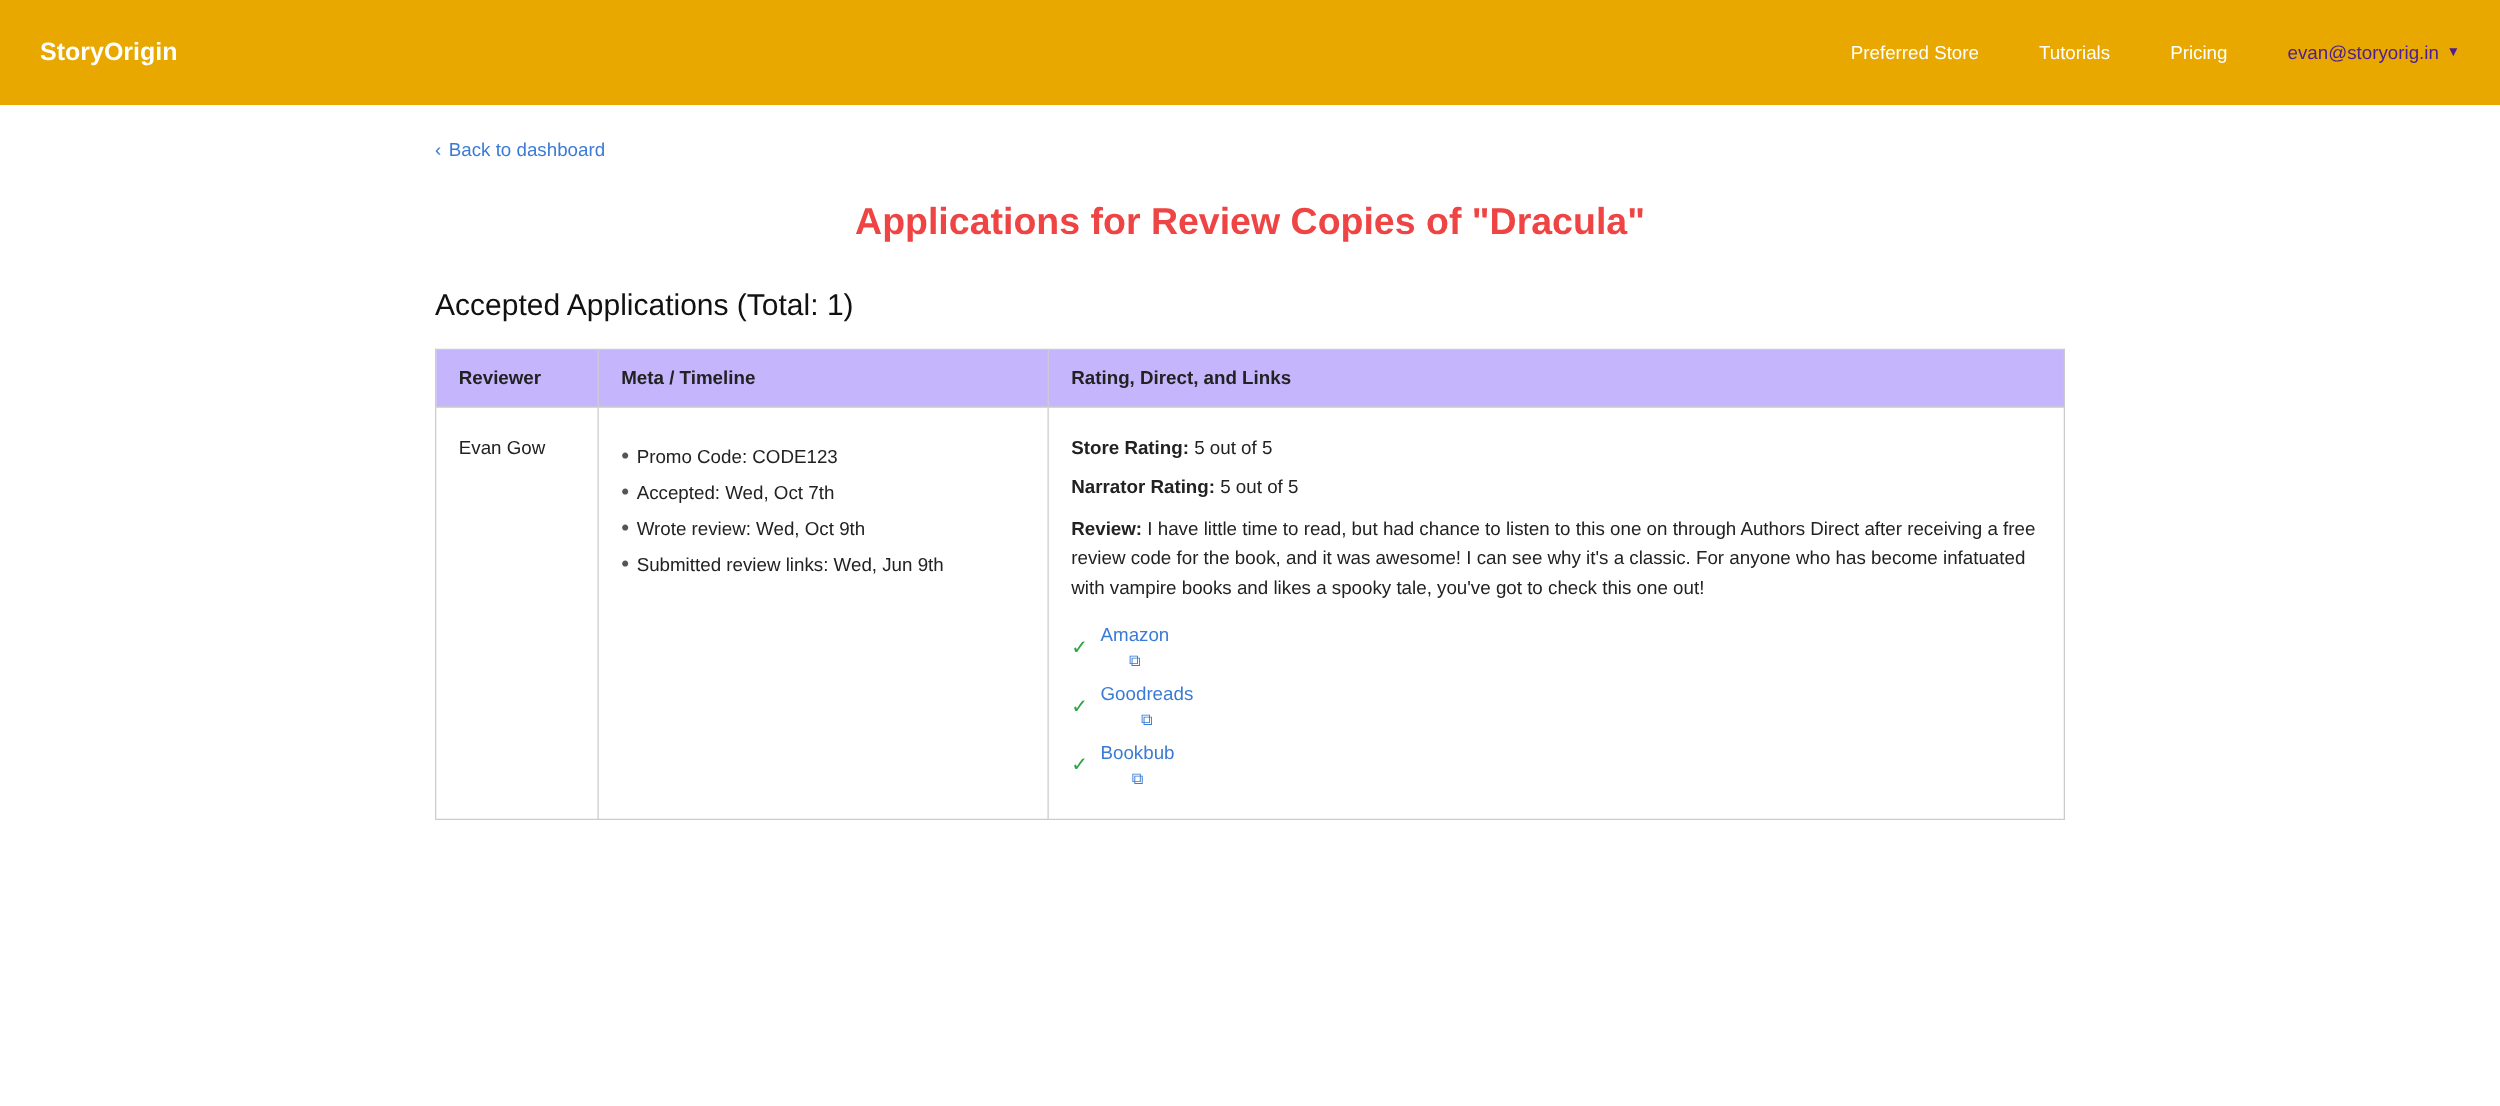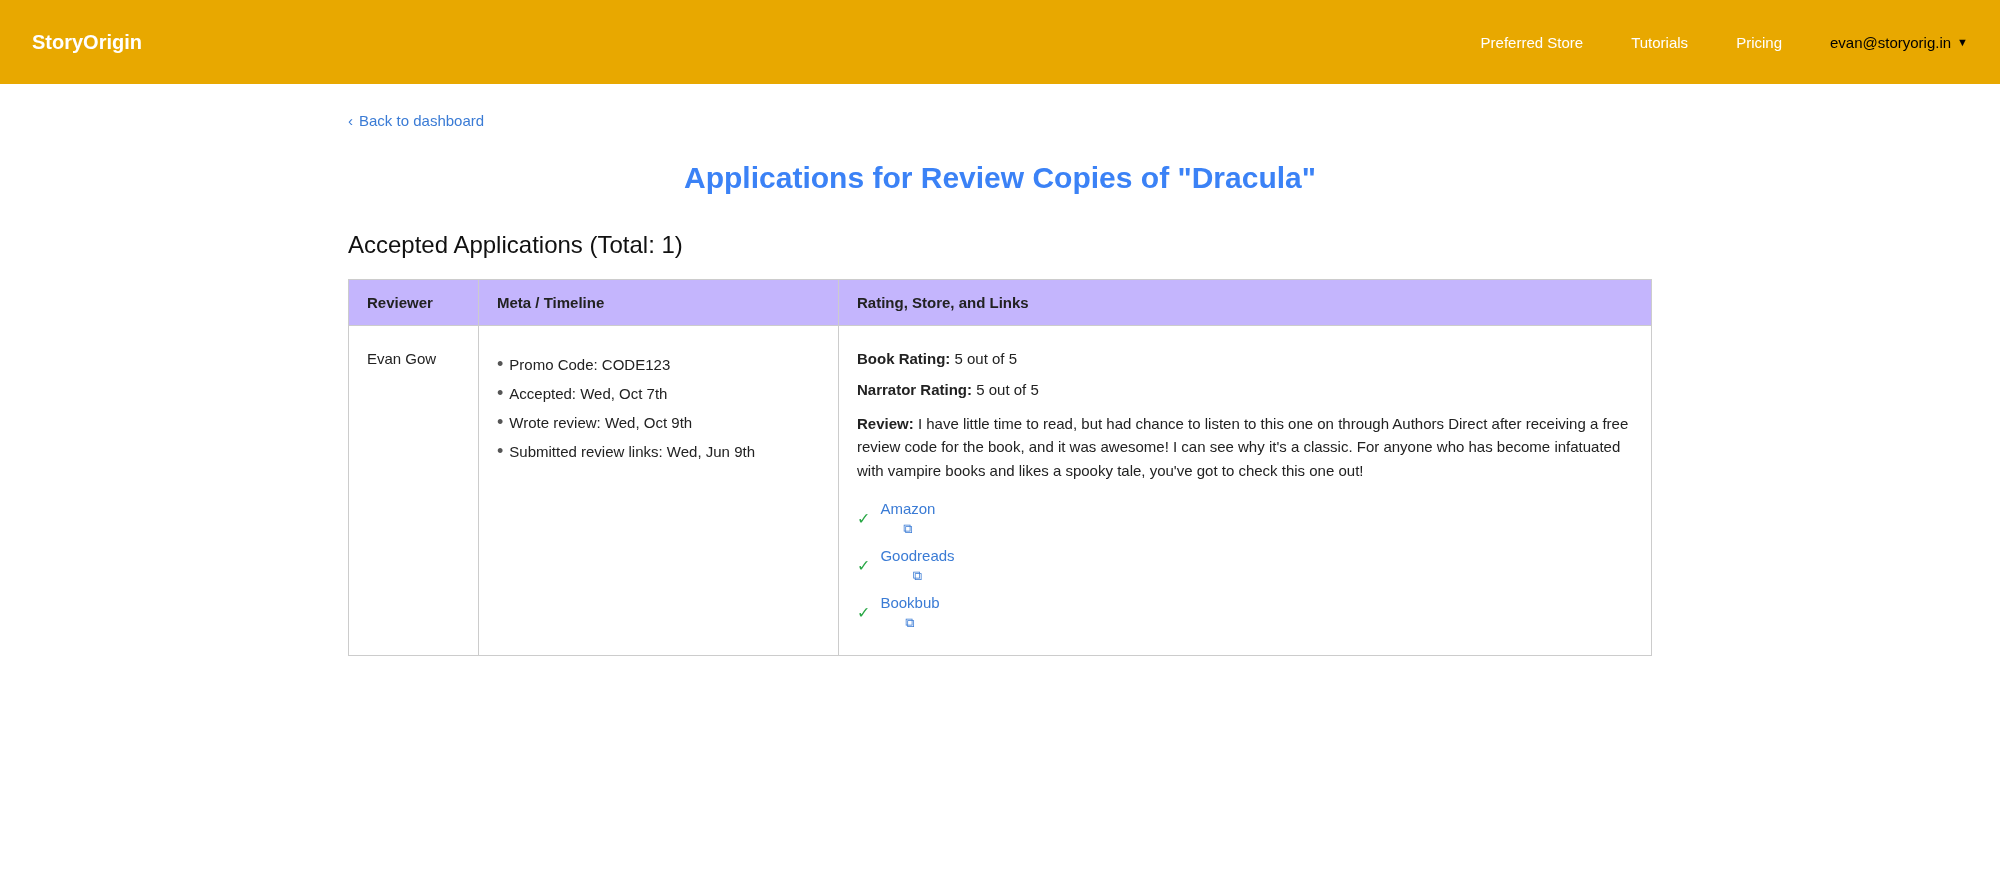--- a/index.html
+++ b/index.html
@@ -27,21 +27,21 @@
     .nav-link {
       color: #fff;
       font-size: 15px;
       text-decoration: none;
       cursor: pointer;
     }
     .nav-user {
       display: flex;
       align-items: center;
       gap: 6px;
-      color: #000000;
+      color: #4c1d95;
       font-size: 15px;
       cursor: pointer;
     }
     .nav-user .chevron {
       font-size: 11px;
     }
 
     
     .content {
       max-width: 1400px;
@@ -58,21 +58,21 @@
       gap: 6px;
       cursor: pointer;
       margin-bottom: 32px;
     }
 
     .page-title {
       text-align: center;
       font-size: 30px;
       font-weight: 700;
       margin-bottom: 36px;
-      color: #3b82f6;
+      color: #ef4444;
     }
 
     .section-title {
       font-size: 24px;
       font-weight: 400;
       margin-bottom: 20px;
       color: #111;
     }
 
     
@@ -180,37 +180,37 @@
 
   <h1 class="page-title">Applications for Review Copies of "Dracula"</h1>
 
   <h2 class="section-title">Accepted Applications (Total: 1)</h2>
 
   <table class="review-table">
     <thead>
       <tr>
         <th class="col-reviewer">Reviewer</th>
         <th class="col-meta">Meta / Timeline</th>
-        <th class="col-rating">Rating, Store, and Links</th>
+        <th class="col-rating">Rating, Direct, and Links</th>
       </tr>
     </thead>
     <tbody>
       <tr>
         <td class="col-reviewer">Evan Gow</td>
         <td class="col-meta">
           <ul class="meta-list">
             <li>Promo Code: CODE123</li>
             <li>Accepted: Wed, Oct 7th</li>
             <li>Wrote review: Wed, Oct 9th</li>
             <li>Submitted review links: Wed, Jun 9th</li>
           </ul>
         </td>
         <td class="col-rating">
           <div class="rating-row">
-            <span class="label">Book Rating:</span>
+            <span class="label">Store Rating:</span>
             <span>5 out of 5</span>
           </div>
           <div class="rating-row">
             <span class="label">Narrator Rating:</span>
             <span>5 out of 5</span>
           </div>
           <p class="review-text">
             <span class="label">Review:</span>
             <span>I have little time to read, but had chance to listen to this one on through Authors Direct after receiving a free review code for the book, and it was awesome! I can see why it's a classic. For anyone who has become infatuated with vampire books and likes a spooky tale, you've got to check this one out!</span>
           </p>

